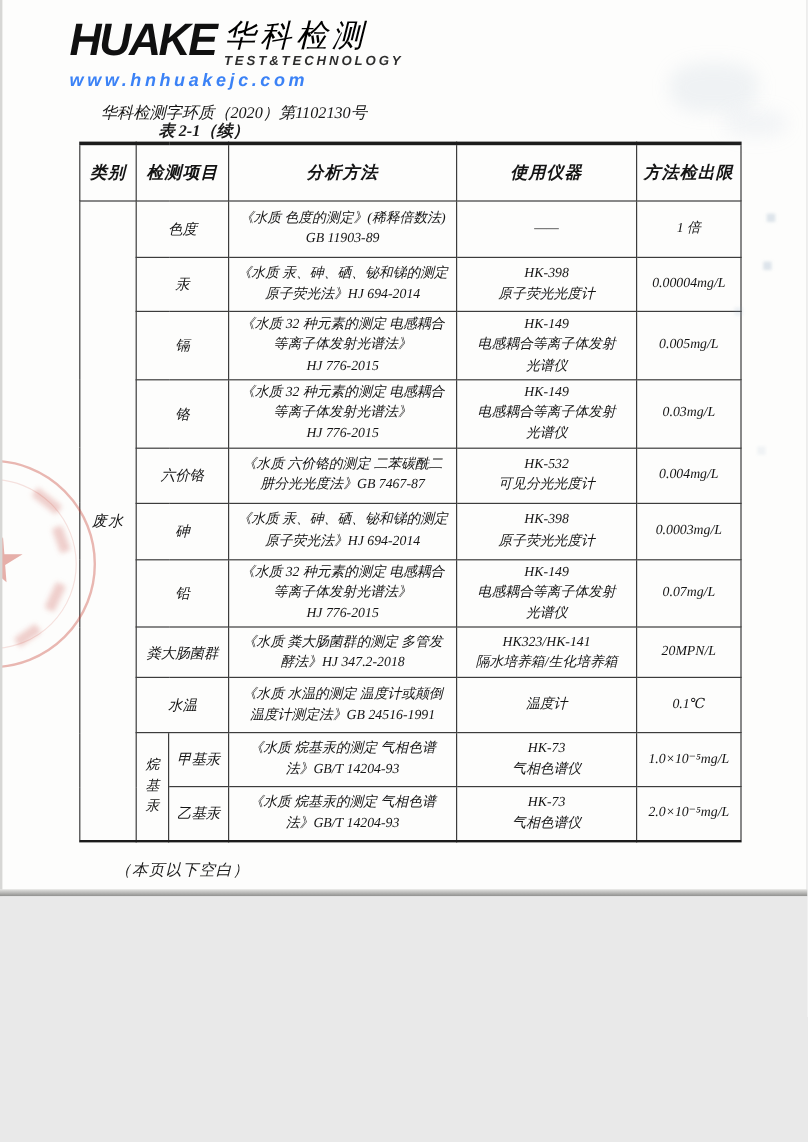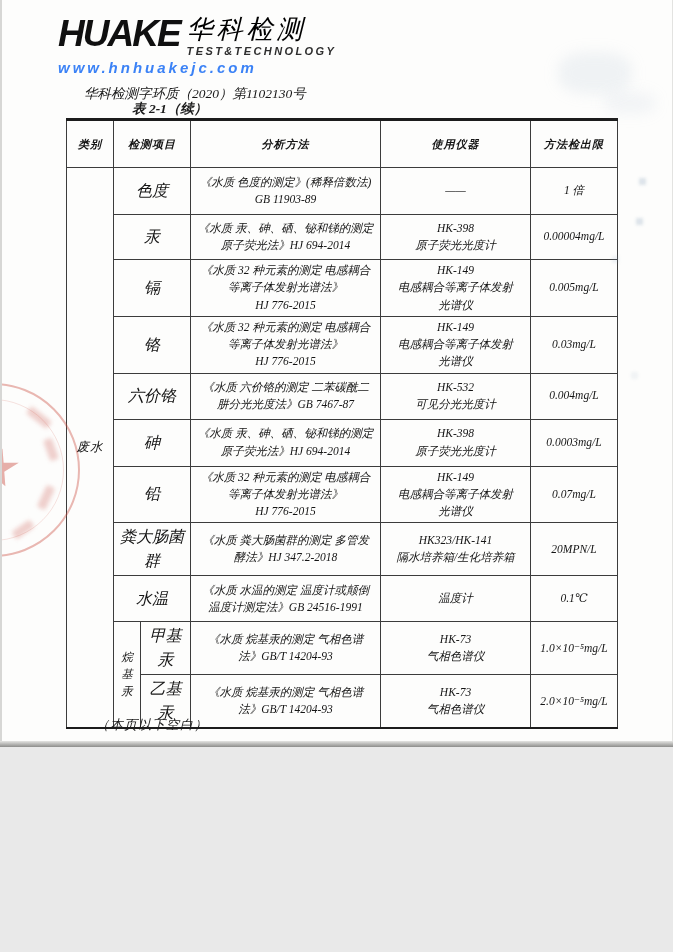--- a/index.html
+++ b/index.html
@@ -33,24 +33,24 @@
   table.report{
     position:absolute; left:66px; top:118px;
     border-collapse:collapse; table-layout:fixed; width:551px;
     font-size:11.5px; text-align:center; color:#141414;
     border:1px solid #3a3a3a; border-top:3px solid #1c1c1c; border-bottom:2px solid #1c1c1c;
   }
   table.report th, table.report td{
     border:1px solid #3c3c3c; padding:2px 2px; vertical-align:middle;
     white-space:pre-line; line-height:1.5; overflow:hidden;
   }
-  table.report th{font-weight:bold; font-size:11px; letter-spacing:1px;}
+  table.report th{font-weight:bold; font-size:14px; letter-spacing:1px;}
   td.cat{font-size:12.5px; letter-spacing:1px;}
   td.alkyl{word-break:break-all; line-height:1.75; padding:2px 7px; font-size:11.5px;}
-  td.item{font-size:16px;}
+  td.item{font-size:12px;}
   td.limit{font-size:11.5px; font-family:"Liberation Serif","DejaVu Serif",serif;}
   tr.h48{height:48px} tr.h47{height:47px} tr.h46{height:46px} tr.h45{height:45px}
   tr.h55{height:55px} tr.h53{height:53px} tr.h42{height:42px}
   
   .blank-note{position:absolute; left:96px; top:700px; font-size:13px; letter-spacing:1px;margin-top:16px;}
   .page-number{position:absolute; left:0; top:893px; width:100%; text-align:center; font-size:12.5px; letter-spacing:2px;margin-top:29px;}
   
   .seal{position:absolute; left:-94px; top:383px; width:170px; height:170px;
     border-radius:50%; border:2.5px solid rgba(199,68,56,0.38);}
   .seal-inner{position:absolute; left:14px; top:14px; right:14px; bottom:14px;

